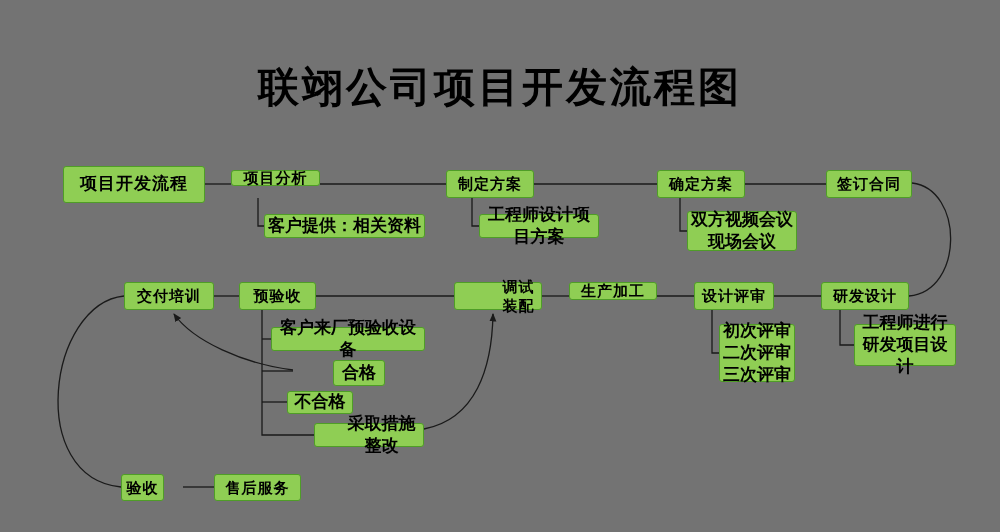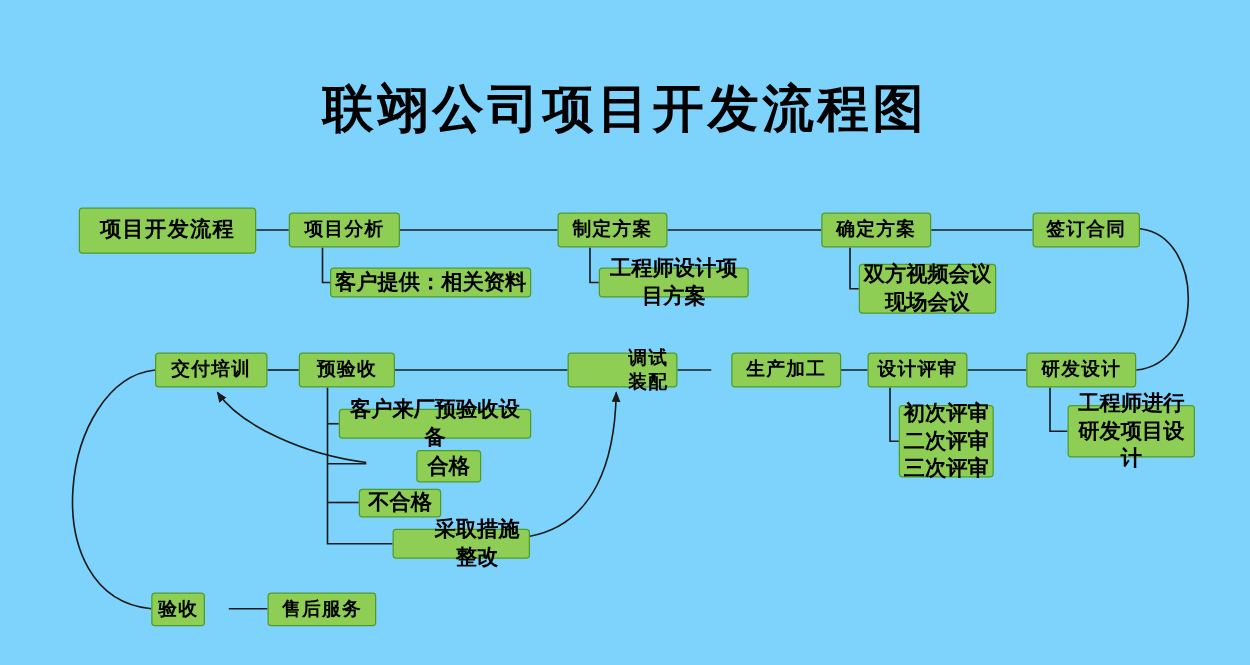--- a/index.html
+++ b/index.html
@@ -4,21 +4,21 @@
 <style>
   * { margin:0; padding:0; box-sizing:border-box; }
   html,body { background:#ffffff; }
   body {
     width:1000px; height:532px;
     font-family:"Liberation Sans","DejaVu Sans",sans-serif;
     color:#000;
   }
   .canvas {
     position:relative; width:1000px; height:532px;
-    background:#7dd3fc; overflow:hidden;
+    background:#737373; overflow:hidden;
   }
   .title {
     position:absolute; left:0; top:60px; width:100%;
     text-align:center;
     font-family:"Liberation Serif","DejaVu Serif",serif;
     font-weight:bold; font-size:41px; letter-spacing:3px; color:#000;
   }
   svg.edges { position:absolute; left:0; top:0; width:1000px; height:532px; }
   svg.edges path { stroke:var(--line,#1a1a1a); stroke-width:1.3; fill:none; }
   .node {
@@ -30,33 +30,33 @@
     border-radius:3px;
     font-weight:bold; color:#000;
     font-size:17px; line-height:1.3;
     white-space:pre-line;
   }
   .sz-l { font-size:17px; letter-spacing:1px; }
   .sz-m { font-size:15px; letter-spacing:1px; }
 
   
   .n-start        { left:63px;  top:166px; width:142px; height:37px; }
-  .n-analysis     { left:231px; top:170px; width:89px;  height:28px; }
+  .n-analysis     { left:231px; top:170px; width:89px;  height:16px; }
   .n-plan         { left:446px; top:170px; width:88px;  height:28px; }
   .n-confirm      { left:657px; top:170px; width:88px;  height:28px; }
   .n-contract     { left:826px; top:170px; width:86px;  height:28px; }
   
   .n-materials    { left:264px; top:214px; width:161px; height:24px; }
   .n-engplan      { left:479px; top:214px; width:120px; height:24px; }
   .n-meetings     { left:687px; top:211px; width:110px; height:40px; }
   
   .n-training     { left:124px; top:282px; width:90px;  height:28px; }
   .n-preaccept    { left:239px; top:282px; width:77px;  height:28px; }
   .n-debug        { left:454px; top:282px; width:88px;  height:28px;padding-left:41px; }
-  .n-production   { left:569px; top:282px; width:88px;  height:28px;margin-left:16px; }
+  .n-production   { left:569px; top:282px; width:88px;  height:18px; }
   .n-review       { left:694px; top:282px; width:80px;  height:28px; }
   .n-rnd          { left:821px; top:282px; width:88px;  height:28px; }
   
   .n-visit        { left:271px; top:327px; width:154px; height:24px; }
   .n-qualified    { left:293px; top:360px; width:52px;  height:26px;margin-left:40px; }
   .n-unqualified  { left:287px; top:391px; width:66px;  height:23px; }
   .n-corrective   { left:314px; top:423px; width:110px; height:24px;padding-left:25px; }
   .n-rounds       { left:719px; top:324px; width:76px;  height:58px; }
   .n-engrnd       { left:854px; top:324px; width:102px; height:42px; }
   

